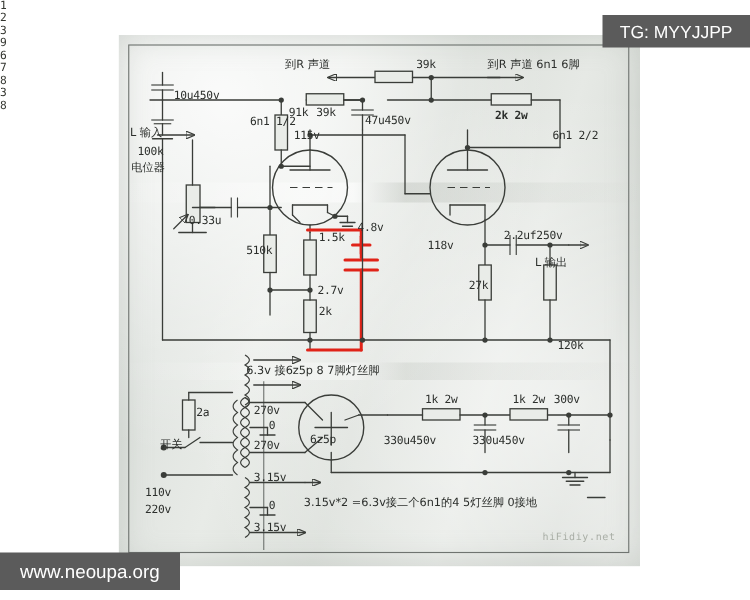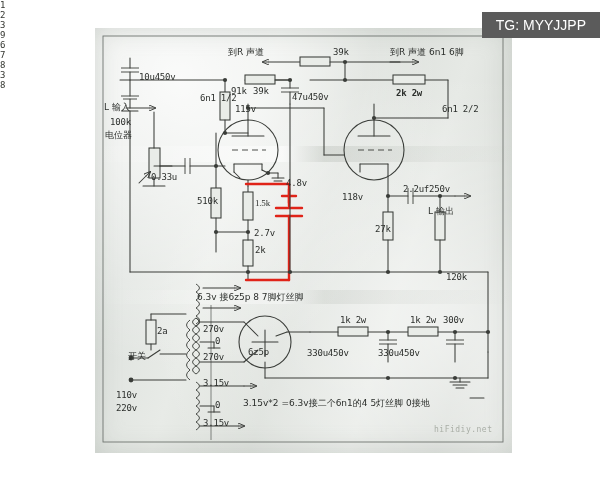--- a/index.html
+++ b/index.html
@@ -379,21 +379,21 @@
   <div class="lbl" style="left:151px;top:172px;">0.33u</div>
 
   <div class="lbl" style="left:200px;top:93px;">6n1 1/2</div>
   <div class="lbl" style="left:235px;top:104px;">115v</div>
   <div class="pin" style="left:216px;top:104px;">1</div>
   <div class="pin" style="left:206px;top:134px;">2</div>
   <div class="pin" style="left:237px;top:178px;">3</div>
   <div class="pin" style="left:258px;top:164px;">9</div>
   <div class="lbl" style="left:197px;top:196px;">510k</div>
   <div class="lbl" style="left:252px;top:178px;margin-left:34px;">4.8v</div>
-  <div class="lbl" style="left:255px;top:198px;font-family:Liberation Serif, serif;">1.5k</div>
+  <div class="lbl" style="left:255px;top:186px;">1.5k</div>
   <div class="lbl" style="left:254px;top:228px;">2.7v</div>
   <div class="lbl" style="left:255px;top:245px;">2k</div>
 
   <div class="lbl" style="left:395px;top:104px;padding-left:47px;">6n1 2/2</div>
   <div class="pin" style="left:358px;top:119px;">6</div>
   <div class="pin" style="left:334px;top:147px;">7</div>
   <div class="pin" style="left:380px;top:180px;">8</div>
   <div class="lbl" style="left:342px;top:192px;">118v</div>
   <div class="lbl" style="left:403px;top:184px;">2.2uf250v</div>
   <div class="lbl cn" style="left:428px;top:206px;">L 输出</div>
@@ -417,15 +417,16 @@
   <div class="lbl cn" style="left:128px;top:351px;">开关</div>
   <div class="lbl" style="left:116px;top:390px;">110v</div>
   <div class="lbl" style="left:116px;top:403px;">220v</div>
 
   <div class="lbl" style="left:203px;top:378px;">3.15v</div>
   <div class="lbl" style="left:215px;top:400px;">0</div>
   <div class="lbl" style="left:203px;top:418px;">3.15v</div>
   <div class="lbl cn" style="left:243px;top:398px;text-align:center;">3.15v*2 =6.3v接二个6n1的4 5灯丝脚 0接地</div>
 
   <div class="wm" id="wm-top">TG: MYYJJPP</div>
+  <div class="wm" id="wm-bottom">www.neoupa.org</div>
   <div id="sig">hiFidiy.net</div>
 
 </div>
 
 </body></html>

